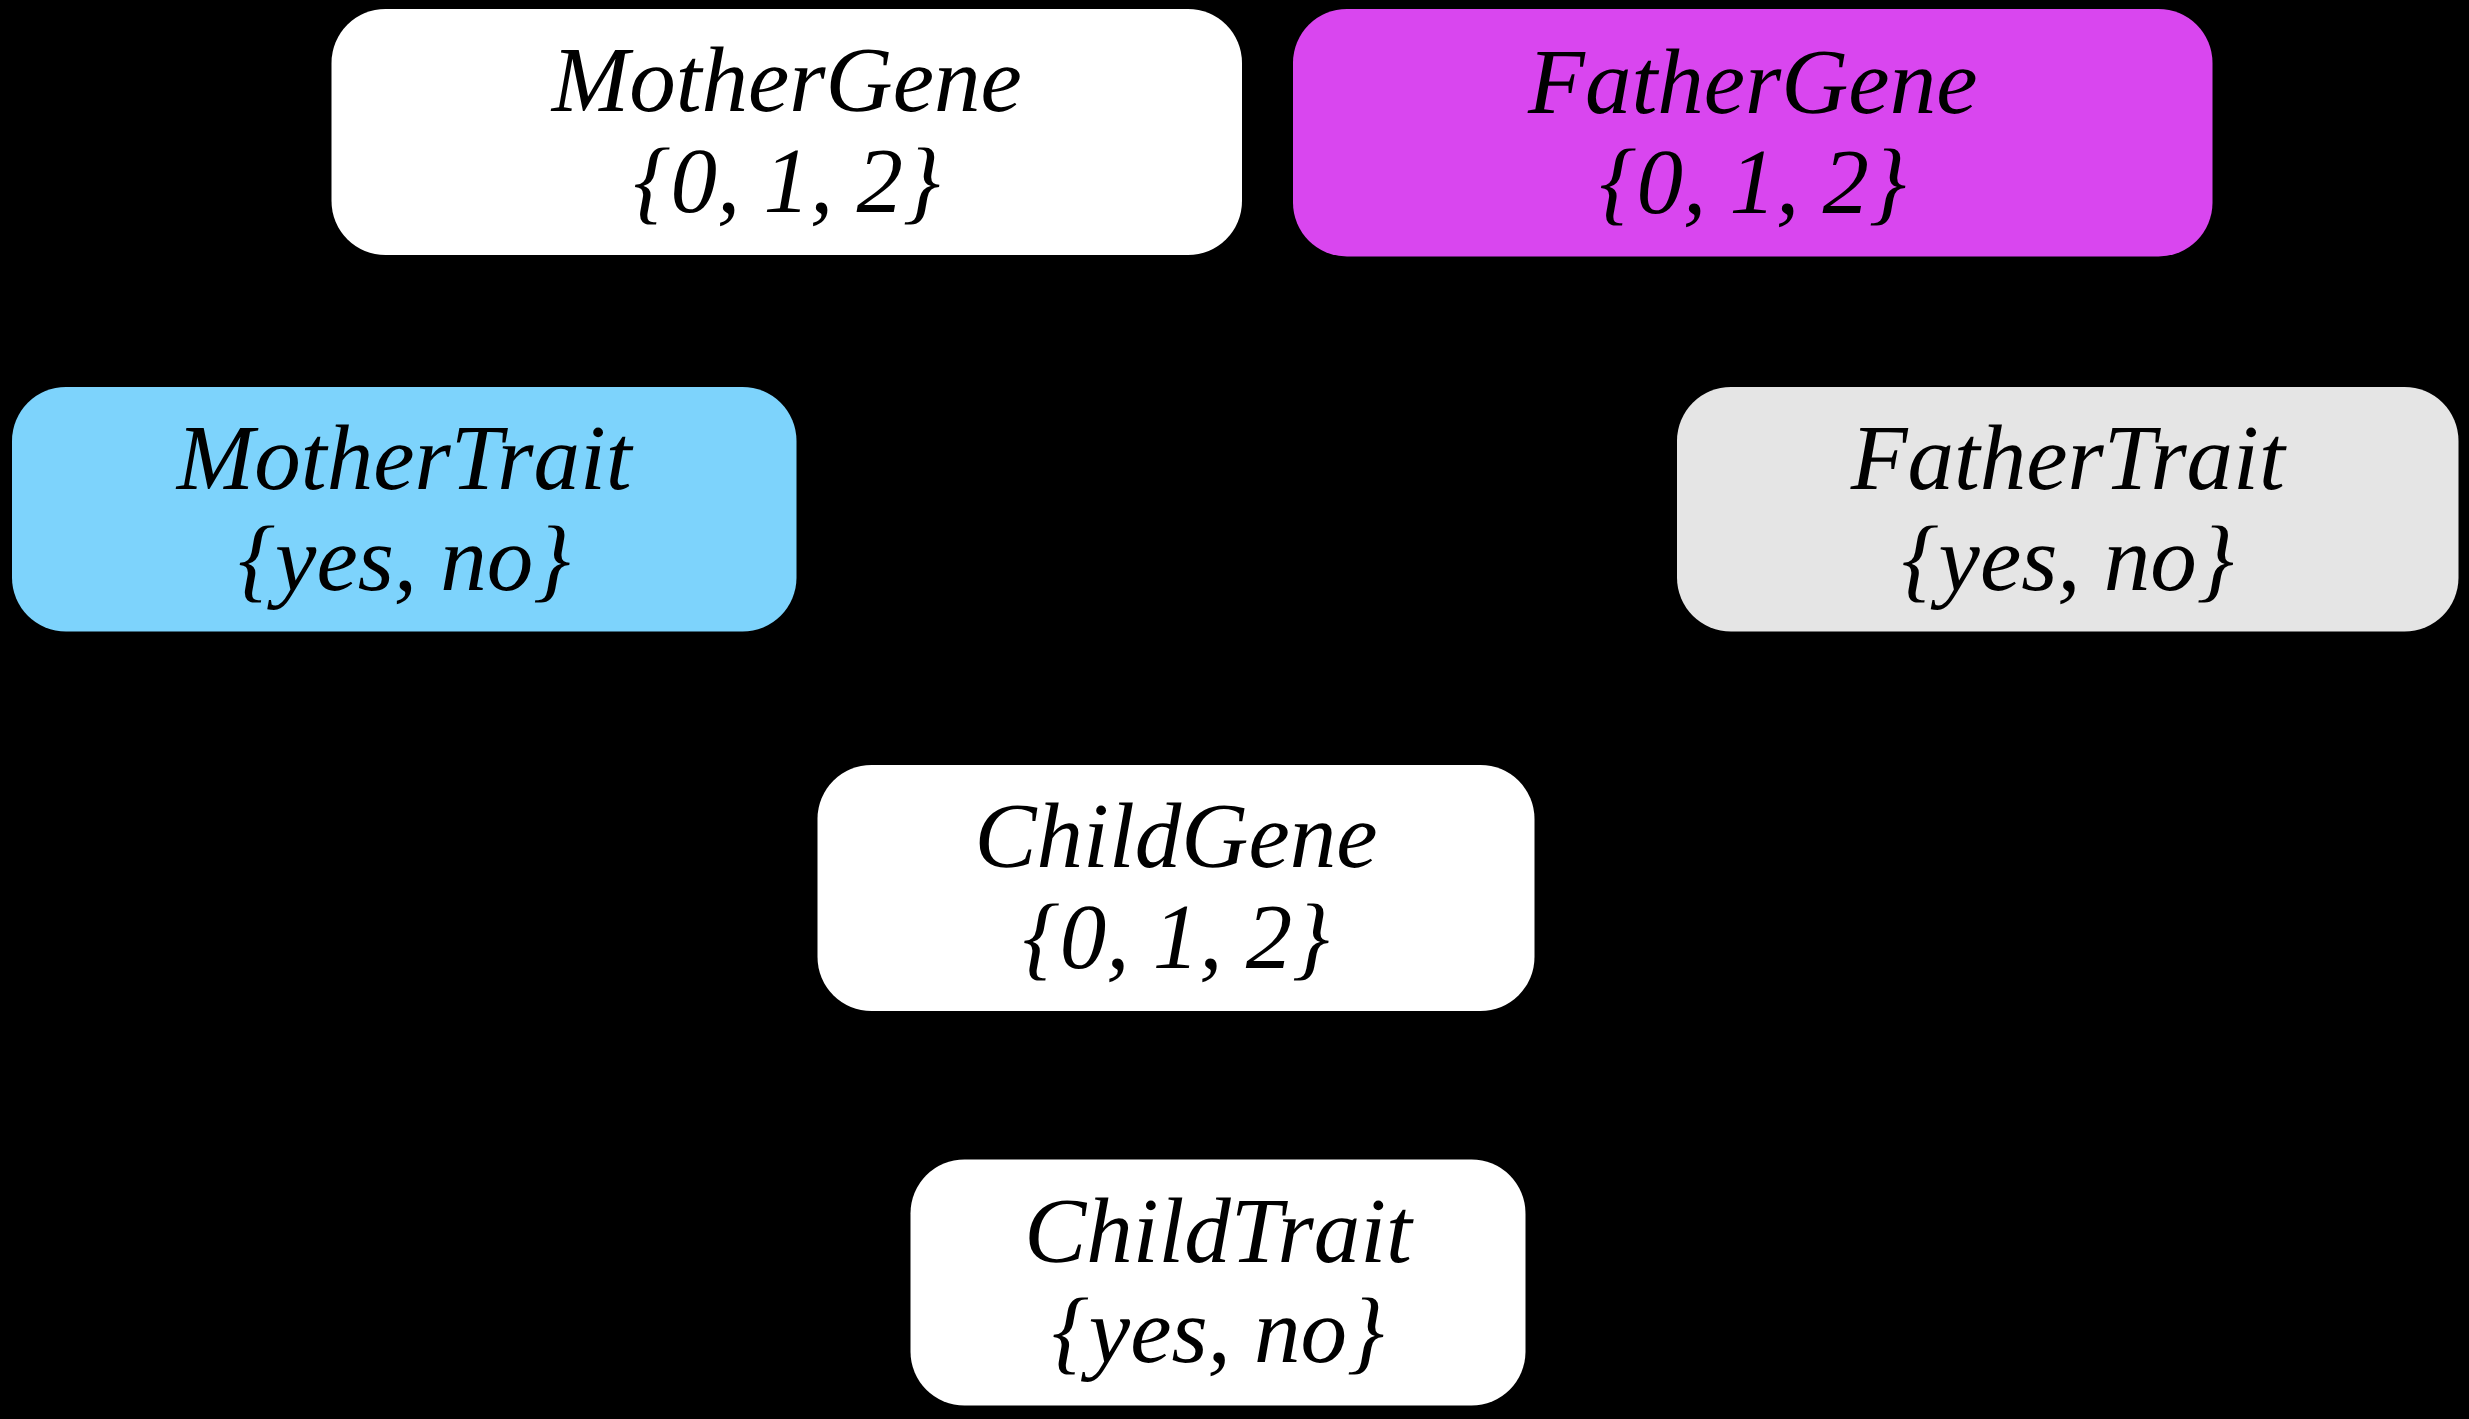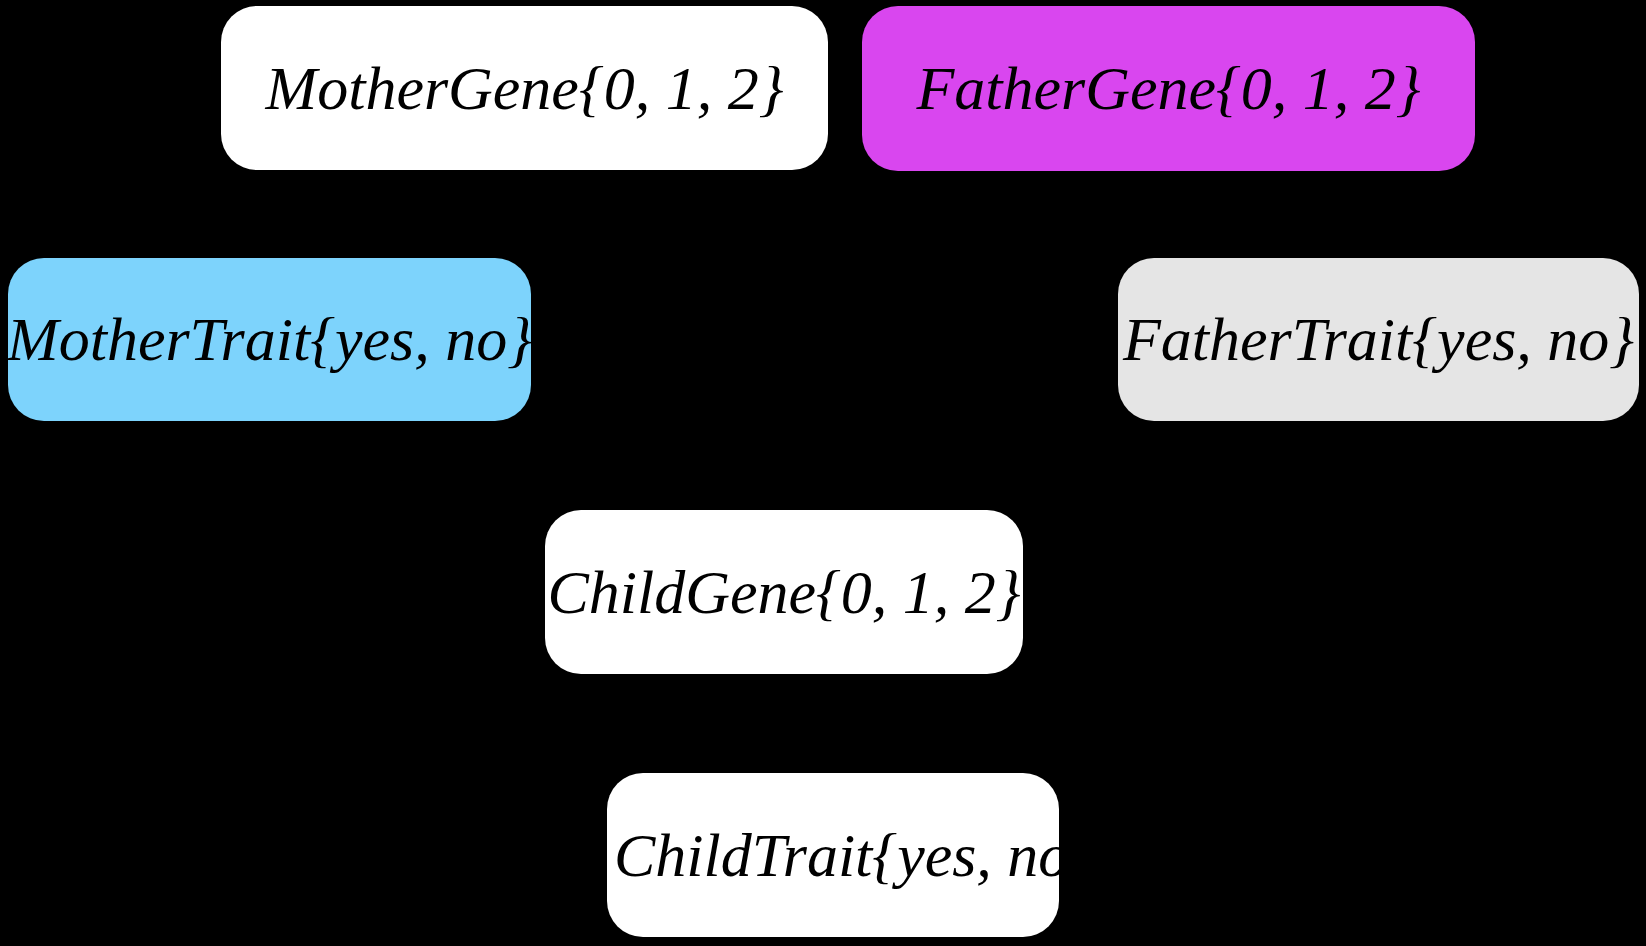--- a/index.html
+++ b/index.html
@@ -14,20 +14,21 @@
     background: #000000;
     overflow: hidden;
     font-family: "Liberation Serif", "DejaVu Serif", serif;
   }
   .node {
     position: absolute;
     background: #ffffff;
     border-radius: 36px;
     color: #000000;
     display: flex;
+    flex-direction: column;
     align-items: center;
     justify-content: center;
     text-align: center;
   }
   .node-label,
   .node-domain {
     font-style: italic;
     font-size: 62px;
     line-height: 67px;
     white-space: nowrap;
@@ -50,17 +51,17 @@
     <div class="node-domain">{yes, no}</div>
   </div>
     <div class="node" style="left: 1118px; top: 258px; width: 521px; height: 163px; background: #e5e5e5; color: rgb(0, 0, 0);">
     <div class="node-label">FatherTrait</div>
     <div class="node-domain">{yes, no}</div>
   </div>
     <div class="node" style="left: 545px; top: 510px; width: 478px; height: 164px; background: rgb(255, 255, 255); color: rgb(0, 0, 0);">
     <div class="node-label">ChildGene</div>
     <div class="node-domain">{0, 1, 2}</div>
   </div>
-    <div class="node" style="left: 607px; top: 773px; width: 410px; height: 164px; background: rgb(255, 255, 255); color: rgb(0, 0, 0); padding-left: 42px;">
+    <div class="node" style="left: 607px; top: 773px; width: 410px; height: 164px; background: rgb(255, 255, 255); color: rgb(0, 0, 0);">
     <div class="node-label">ChildTrait</div>
     <div class="node-domain">{yes, no}</div>
   </div>
   </div>
 
 </body></html>

